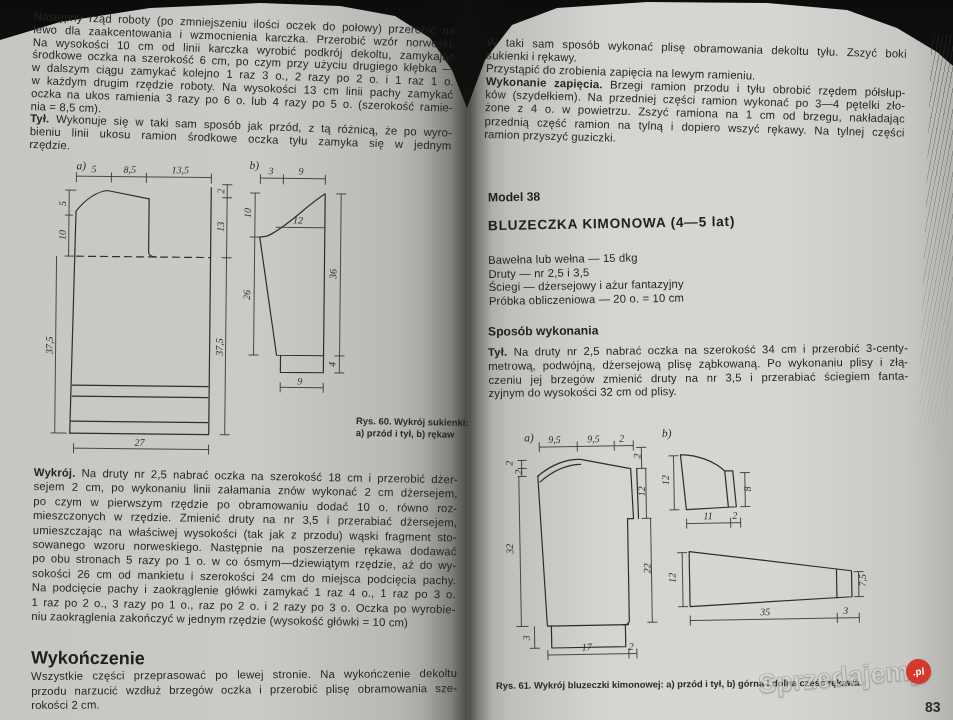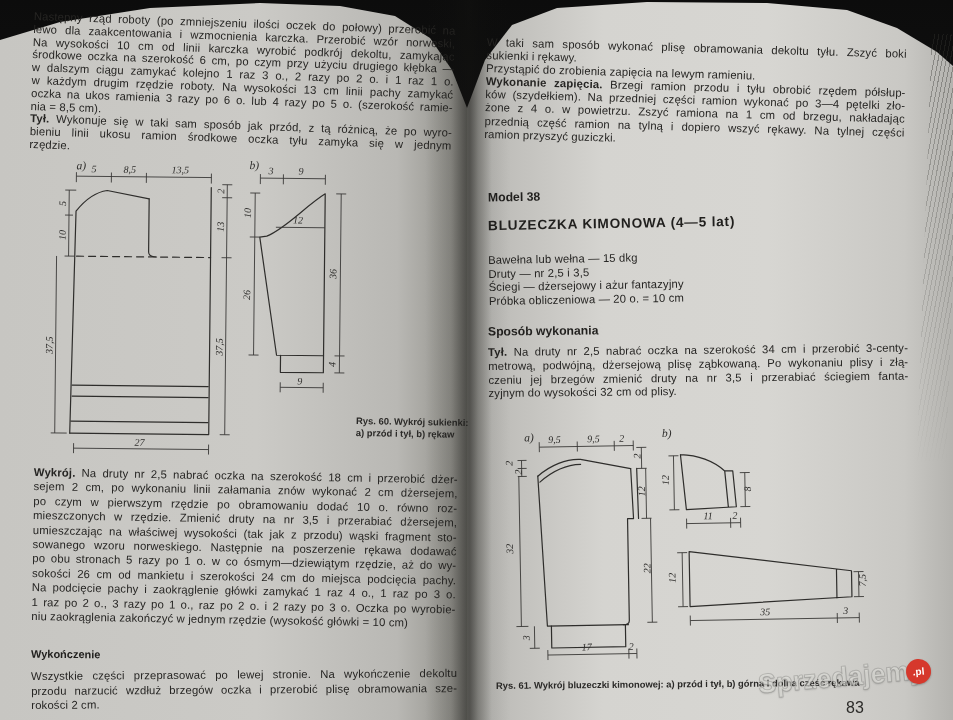--- a/index.html
+++ b/index.html
@@ -31,21 +31,21 @@
   .dl{font-family:"Liberation Serif",serif;font-style:italic;font-size:10px;fill:#2e2d2b;}
   .dl.big{font-size:11.5px;}
   .wm{position:absolute;left:758px;top:662px;z-index:9;transform:rotate(-5deg);
       font-size:27px;font-weight:bold;letter-spacing:0;
       color:rgba(238,238,234,.55);-webkit-text-stroke:1px rgba(110,110,106,.35);
       text-shadow:0 1px 2px rgba(0,0,0,.18);}
   .plbadge{position:absolute;left:906px;top:659px;width:25px;height:25px;border-radius:50%;
       background:#d6382c;color:#fff;font-size:10px;font-weight:bold;z-index:10;
       display:flex;align-items:center;justify-content:center;transform:rotate(-6deg);
       box-shadow:0 1px 2px rgba(0,0,0,.25);}
-  .pgnum{position:absolute;left:846px;top:699px;font-size:16px;font-weight:normal;color:#2c2b29;z-index:4;}
+  .pgnum{position:absolute;left:925px;top:699px;font-size:14px;font-weight:bold;color:#2c2b29;z-index:4;}
 </style>
 </head>
 <body>
 
 <div id="shot">
 
   <div class="page" id="pageL"></div>
   <div class="page" id="pageR"></div>
 
   <div class="blk para" style="left:34px;top:10px;width:422px;line-height:12.8px;transform:rotate(2deg);transform-origin:0 0;">
@@ -120,21 +120,21 @@
       <div class="tline">mieszczonych w rzędzie. Zmienić druty na nr 3,5 i przerabiać dżersejem,</div>
       <div class="tline">umieszczając na właściwej wysokości (tak jak z przodu) wąski fragment sto-</div>
       <div class="tline">sowanego wzoru norweskiego. Następnie na poszerzenie rękawa dodawać</div>
       <div class="tline">po obu stronach 5 razy po 1 o. w co ósmym—dziewiątym rzędzie, aż do wy-</div>
       <div class="tline">sokości 26 cm od mankietu i szerokości 24 cm do miejsca podcięcia pachy.</div>
       <div class="tline">Na podcięcie pachy i zaokrąglenie główki zamykać 1 raz 4 o., 1 raz po 3 o.</div>
       <div class="tline">1 raz po 2 o., 3 razy po 1 o., raz po 2 o. i 2 razy po 3 o. Oczka po wyrobie-</div>
       <div class="tline end">niu zaokrąglenia zakończyć w jednym rzędzie (wysokość główki = 10 cm)</div>
     </div>
 
-  <div class="blk h-bold" style="left:31px;top:648px;font-size:11px;transform:rotate(.4deg);">Wykończenie</div>
+  <div class="blk h-bold" style="left:31px;top:648px;font-size:18px;transform:rotate(.4deg);">Wykończenie</div>
 
   <div class="blk para" style="left:31px;top:669px;width:426px;line-height:14.6px;transform:rotate(-.4deg);transform-origin:0 0;">
       <div class="tline">Wszystkie części przeprasować po lewej stronie. Na wykończenie dekoltu</div>
       <div class="tline">przodu narzucić wzdłuż brzegów oczka i przerobić plisę obramowania sze-</div>
       <div class="tline end">rokości 2 cm.</div>
     </div>
 
   <div class="blk para" style="left:487px;top:36px;width:420px;line-height:13.1px;transform:rotate(1.6deg);transform-origin:0 0;">
       <div class="tline">W taki sam sposób wykonać plisę obramowania dekoltu tyłu. Zszyć boki</div>
       <div class="tline end">sukienki i rękawy.</div>

